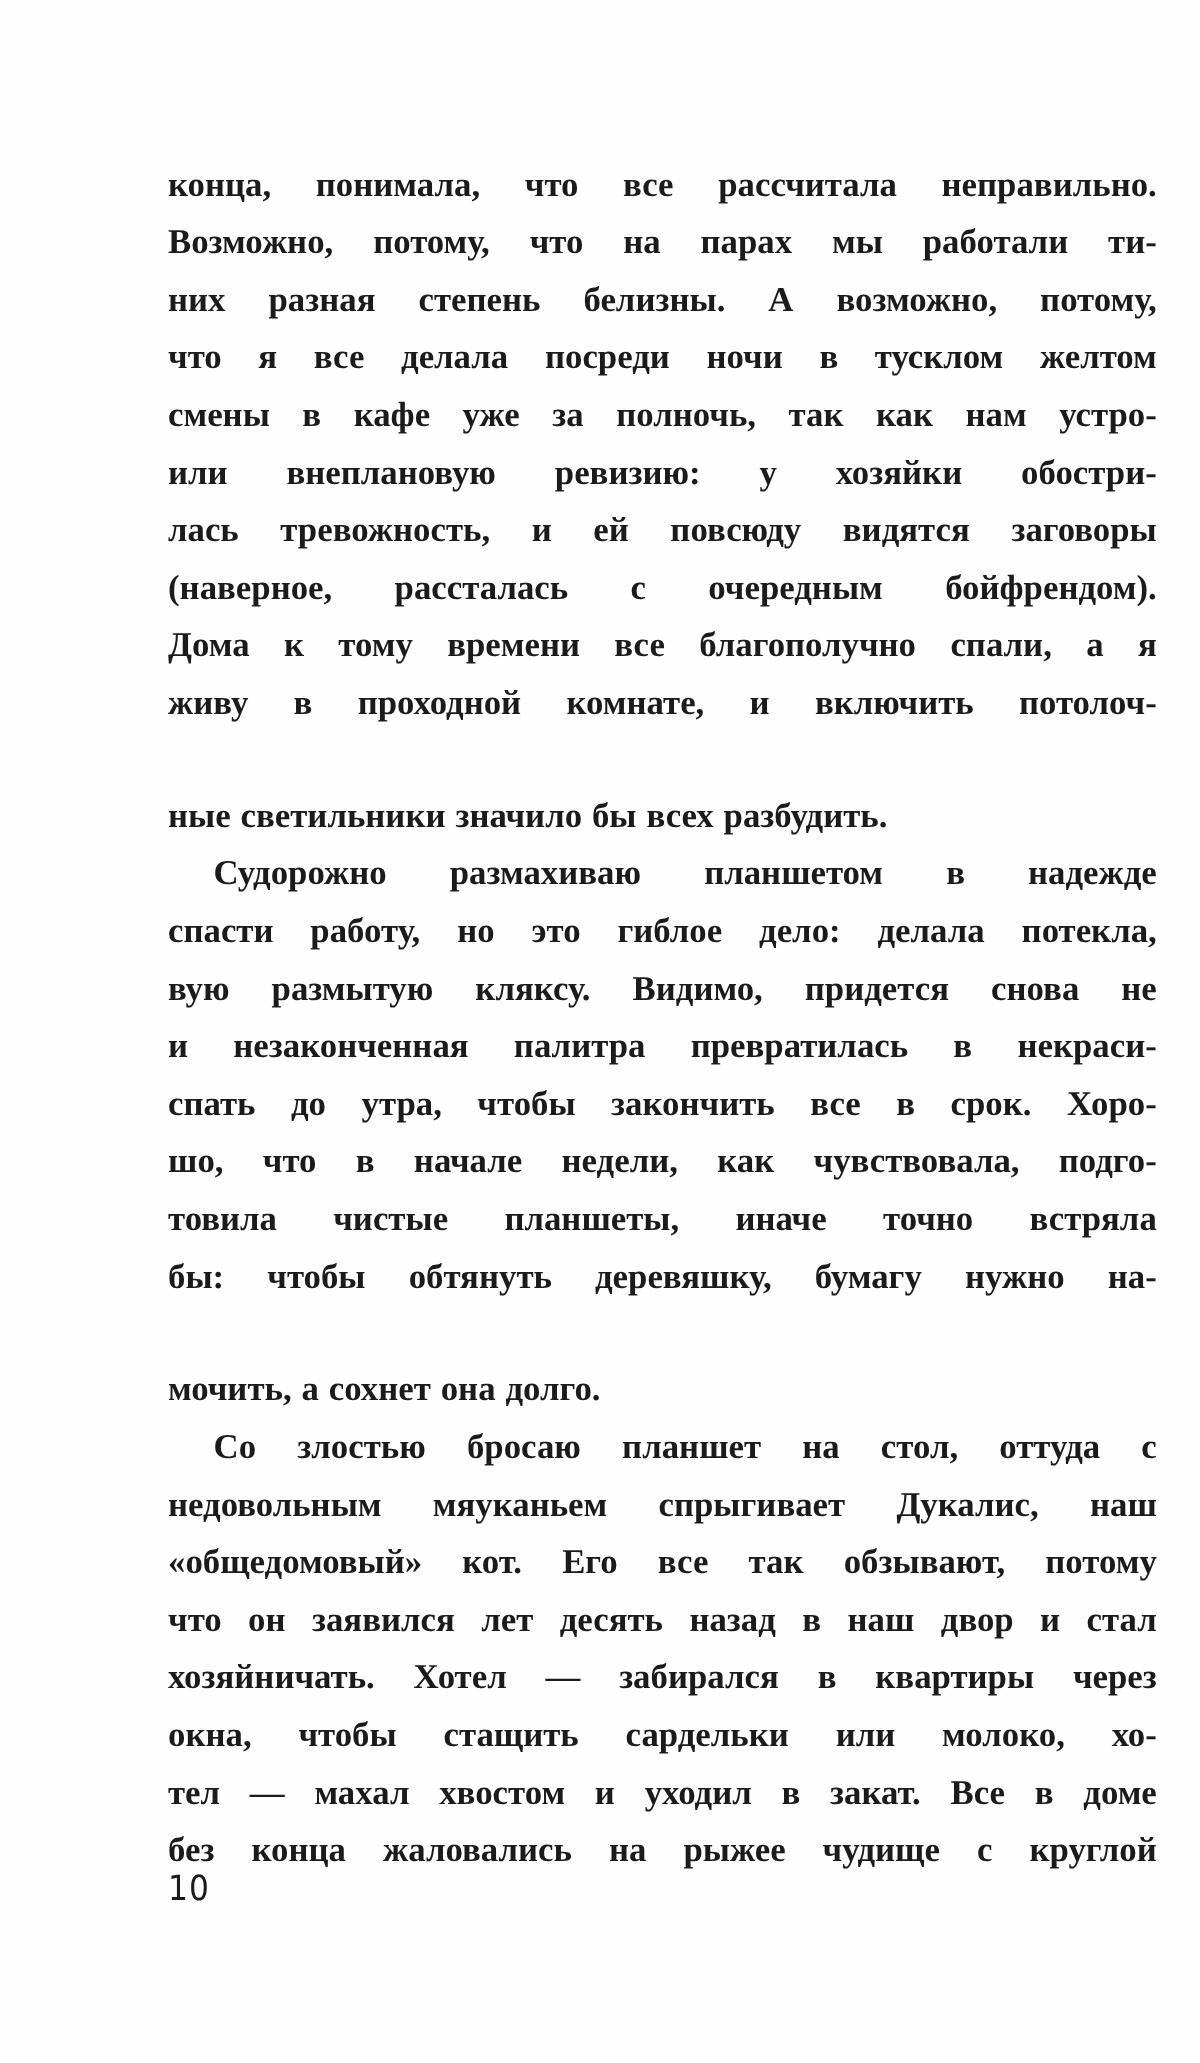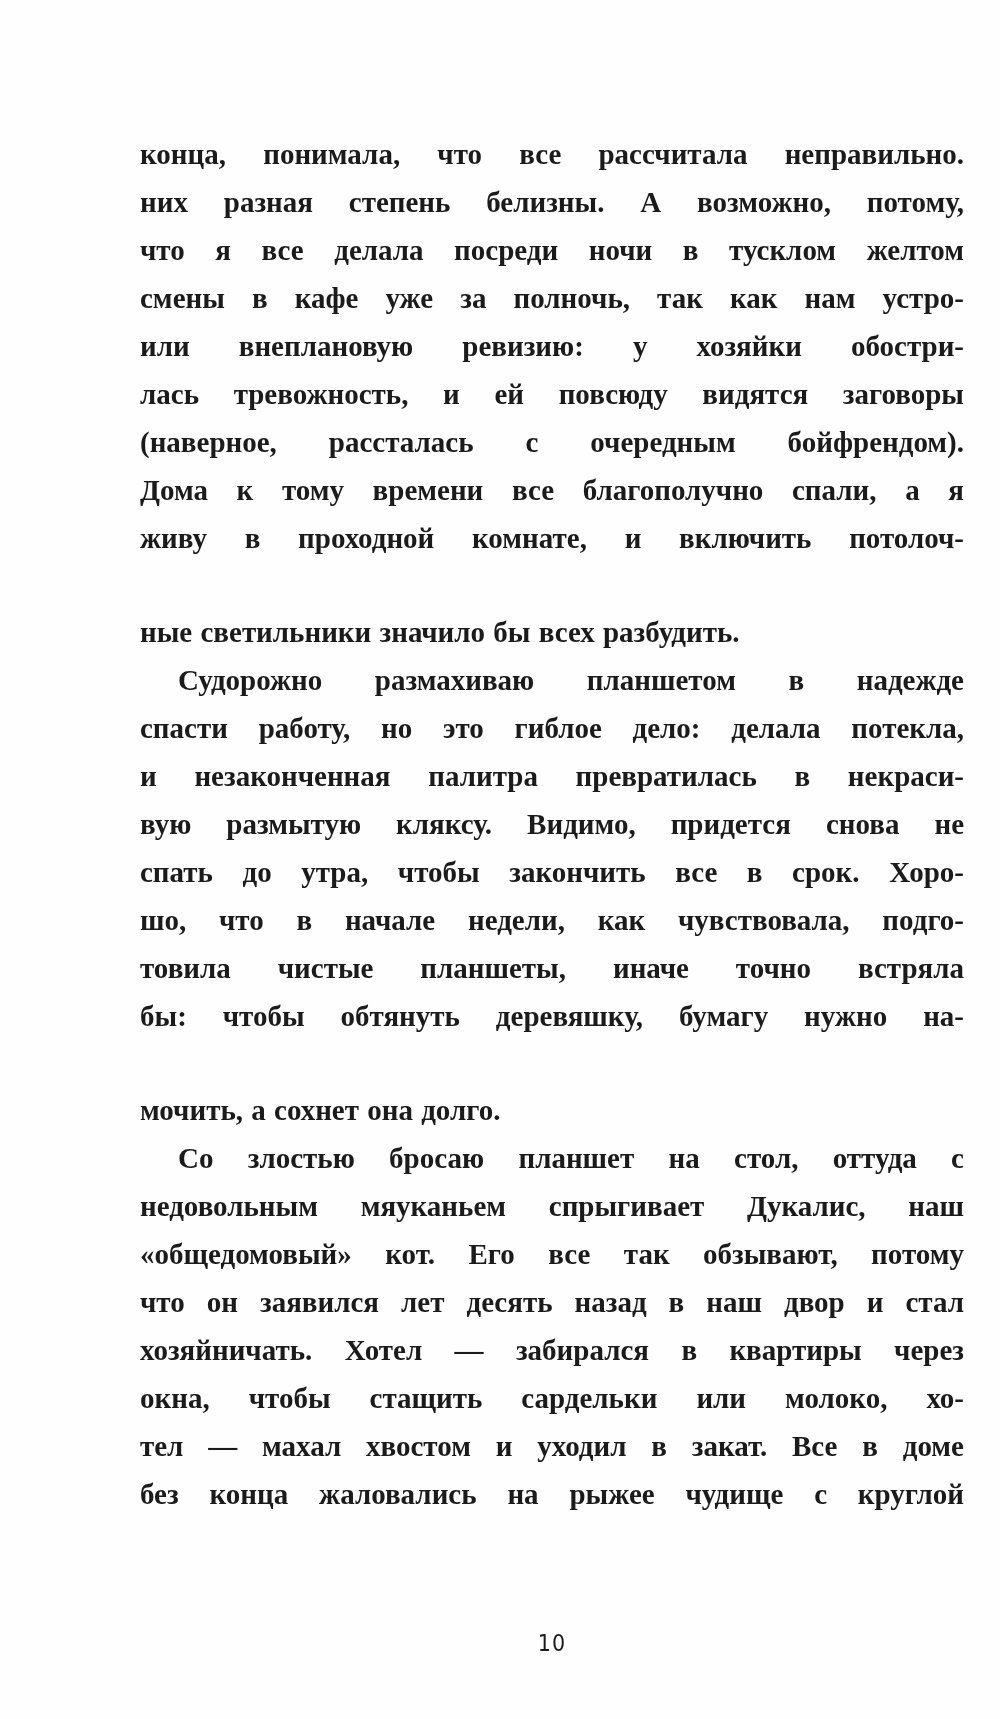--- a/index.html
+++ b/index.html
@@ -35,48 +35,49 @@
     text-align: left;
     text-align-last: left;
     margin-top: 46px;
   }
   .line.ind {
     text-indent: 38px;
   }
   .folio {
     position: absolute;
     left: 140px;
-    top: 1630px;
+    top: 1556px;
     width: 824px;
-    text-align: center;
+    text-align: left;
     font-family: "DejaVu Sans", sans-serif;
-    font-size: 23px;
+    font-size: 29px;
     font-stretch: condensed;
     letter-spacing: 1px;
   }
 </style>
 </head>
 <body>
 
 <div class="page" style="background: rgb(254, 254, 254); color: rgb(27, 27, 27);">
   <div class="textblock" id="textblock">
       <div class="line">конца, понимала, что все рассчитала неправильно.</div>
+      <div class="line">Возможно, потому, что на парах мы работали ти-</div>
       <div class="line">них разная степень белизны. А возможно, потому,</div>
       <div class="line">что я все делала посреди ночи в тусклом желтом</div>
       <div class="line">смены в кафе уже за полночь, так как нам устро-</div>
       <div class="line">или внеплановую ревизию: у хозяйки обостри-</div>
       <div class="line">лась тревожность, и ей повсюду видятся заговоры</div>
       <div class="line">(наверное, рассталась с очередным бойфрендом).</div>
       <div class="line">Дома к тому времени все благополучно спали, а я</div>
       <div class="line">живу в проходной комнате, и включить потолоч-</div>
       <div class="line noj">ные светильники значило бы всех разбудить.</div>
       <div class="line ind">Судорожно размахиваю планшетом в надежде</div>
       <div class="line">спасти работу, но это гиблое дело: делала потекла,</div>
+      <div class="line">вую размытую кляксу. Видимо, придется снова не</div>
       <div class="line">и незаконченная палитра превратилась в некраси-</div>
-      <div class="line">вую размытую кляксу. Видимо, придется снова не</div>
       <div class="line">спать до утра, чтобы закончить все в срок. Хоро-</div>
       <div class="line">шо, что в начале недели, как чувствовала, подго-</div>
       <div class="line">товила чистые планшеты, иначе точно встряла</div>
       <div class="line">бы: чтобы обтянуть деревяшку, бумагу нужно на-</div>
       <div class="line noj">мочить, а сохнет она долго.</div>
       <div class="line ind">Со злостью бросаю планшет на стол, оттуда с</div>
       <div class="line">недовольным мяуканьем спрыгивает Дукалис, наш</div>
       <div class="line">«общедомовый» кот. Его все так обзывают, потому</div>
       <div class="line">что он заявился лет десять назад в наш двор и стал</div>
       <div class="line">хозяйничать. Хотел — забирался в квартиры через</div>

